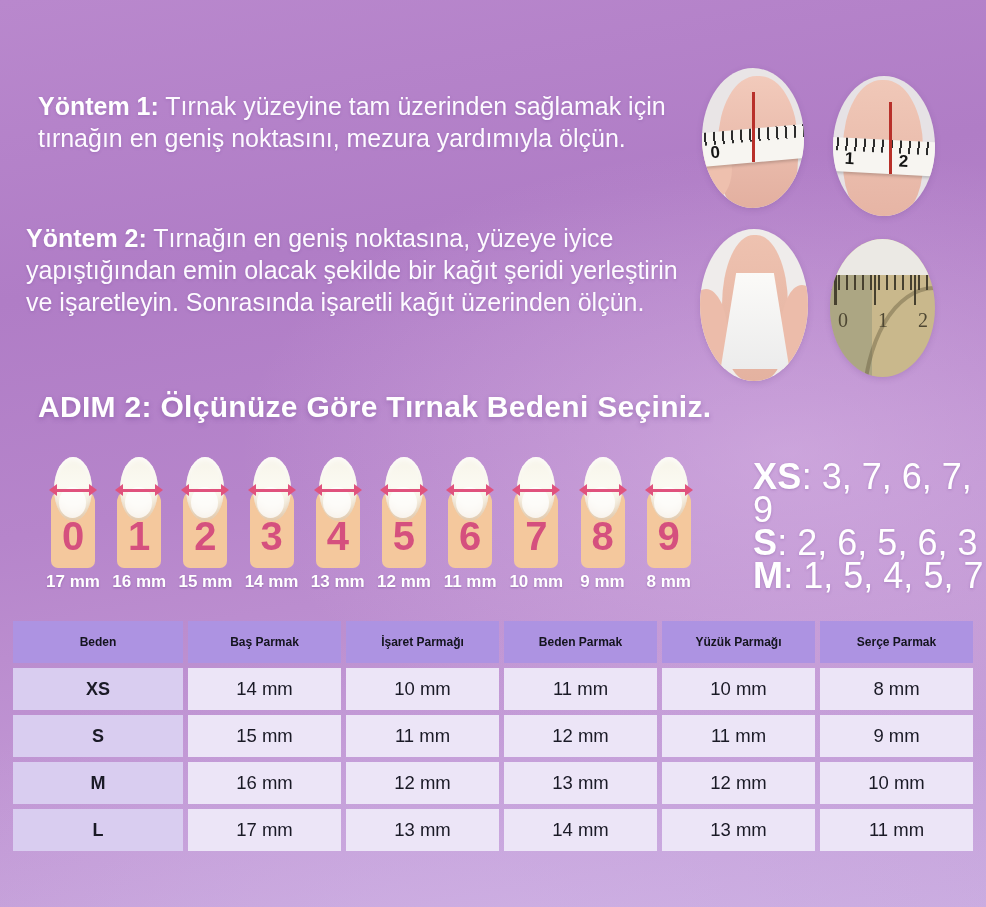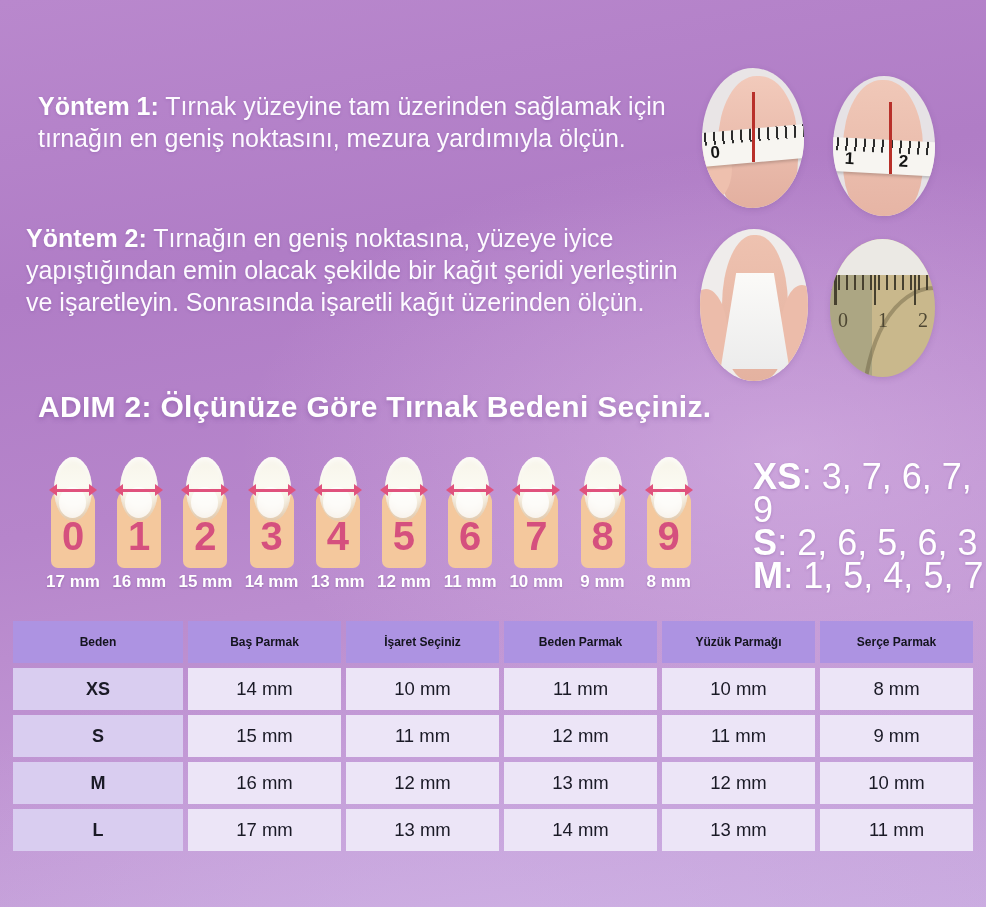--- a/index.html
+++ b/index.html
@@ -259,21 +259,21 @@
         <col>
         <col>
         <col>
         <col>
         <col>
       </colgroup>
     <tbody>
         <tr>
       <th>Beden</th>
       <th>Baş Parmak</th>
-      <th>İşaret Seçiniz</th>
+      <th>İşaret Parmağı</th>
       <th>Beden Parmak</th>
       <th>Yüzük Parmağı</th>
       <th>Serçe Parmak</th>
     </tr>
     <tr>
       <td class="rl">XS</td>
       <td>14 mm</td>
       <td>10 mm</td>
       <td>11 mm</td>
       <td>10 mm</td>

